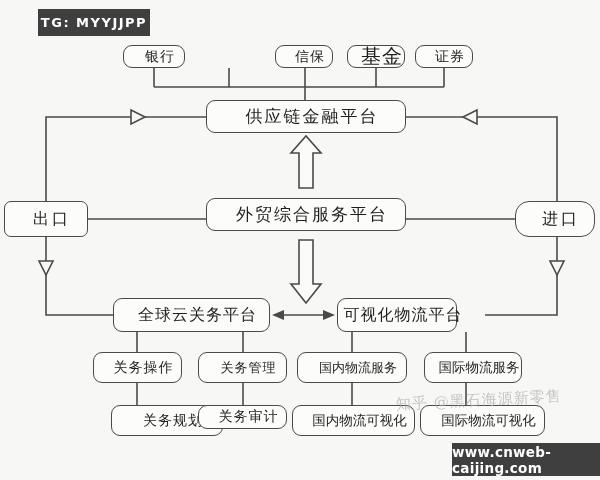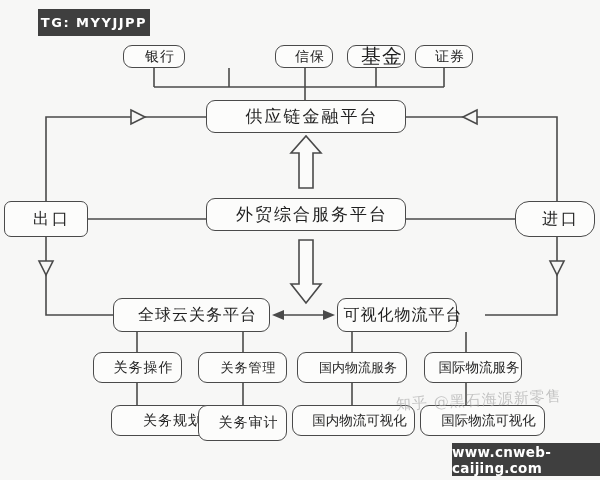--- a/index.html
+++ b/index.html
@@ -36,21 +36,21 @@
   
   .n-gcc    {left:113px;top:298px;width:157px;height:34px;font-size:16px;border-radius:9px;}
   .n-vlp    {left:337px;top:298px;width:120px;height:34px;font-size:16px;}
   
   .n-cop    {left:93px; top:352px;width:89px; height:31px;font-size:14px;}
   .n-cmg    {left:198px;top:352px;width:89px; height:31px;font-size:13px;}
   .n-dls    {left:297px;top:352px;width:110px;height:31px;font-size:13px;letter-spacing:0;}
   .n-ils    {left:424px;top:352px;width:98px; height:31px;font-size:13.5px;letter-spacing:0;}
   
   .n-cpl    {left:93px; top:405px;width:112px; height:31px;font-size:14px;margin-left:18px;}
-  .n-cau    {left:198px;top:405px;width:89px; height:36px;font-size:14px;}
+  .n-cau    {left:198px;top:405px;width:89px; height:24px;font-size:14px;}
   .n-dlv    {left:292px;top:405px;width:123px;height:31px;font-size:13.5px;letter-spacing:0;}
   .n-ilv    {left:420px;top:405px;width:125px;height:31px;font-size:13.5px;letter-spacing:0;}
 
   .badge{
     position:absolute;z-index:4;
     background:#3f3f3f;color:#ffffff;
     display:flex;align-items:center;justify-content:center;
     font-weight:bold;box-sizing:border-box;margin-left:28px;
   }
   .badge-tg{left:10px;top:9px;width:112px;height:27px;font-size:13px;letter-spacing:1.5px;}

